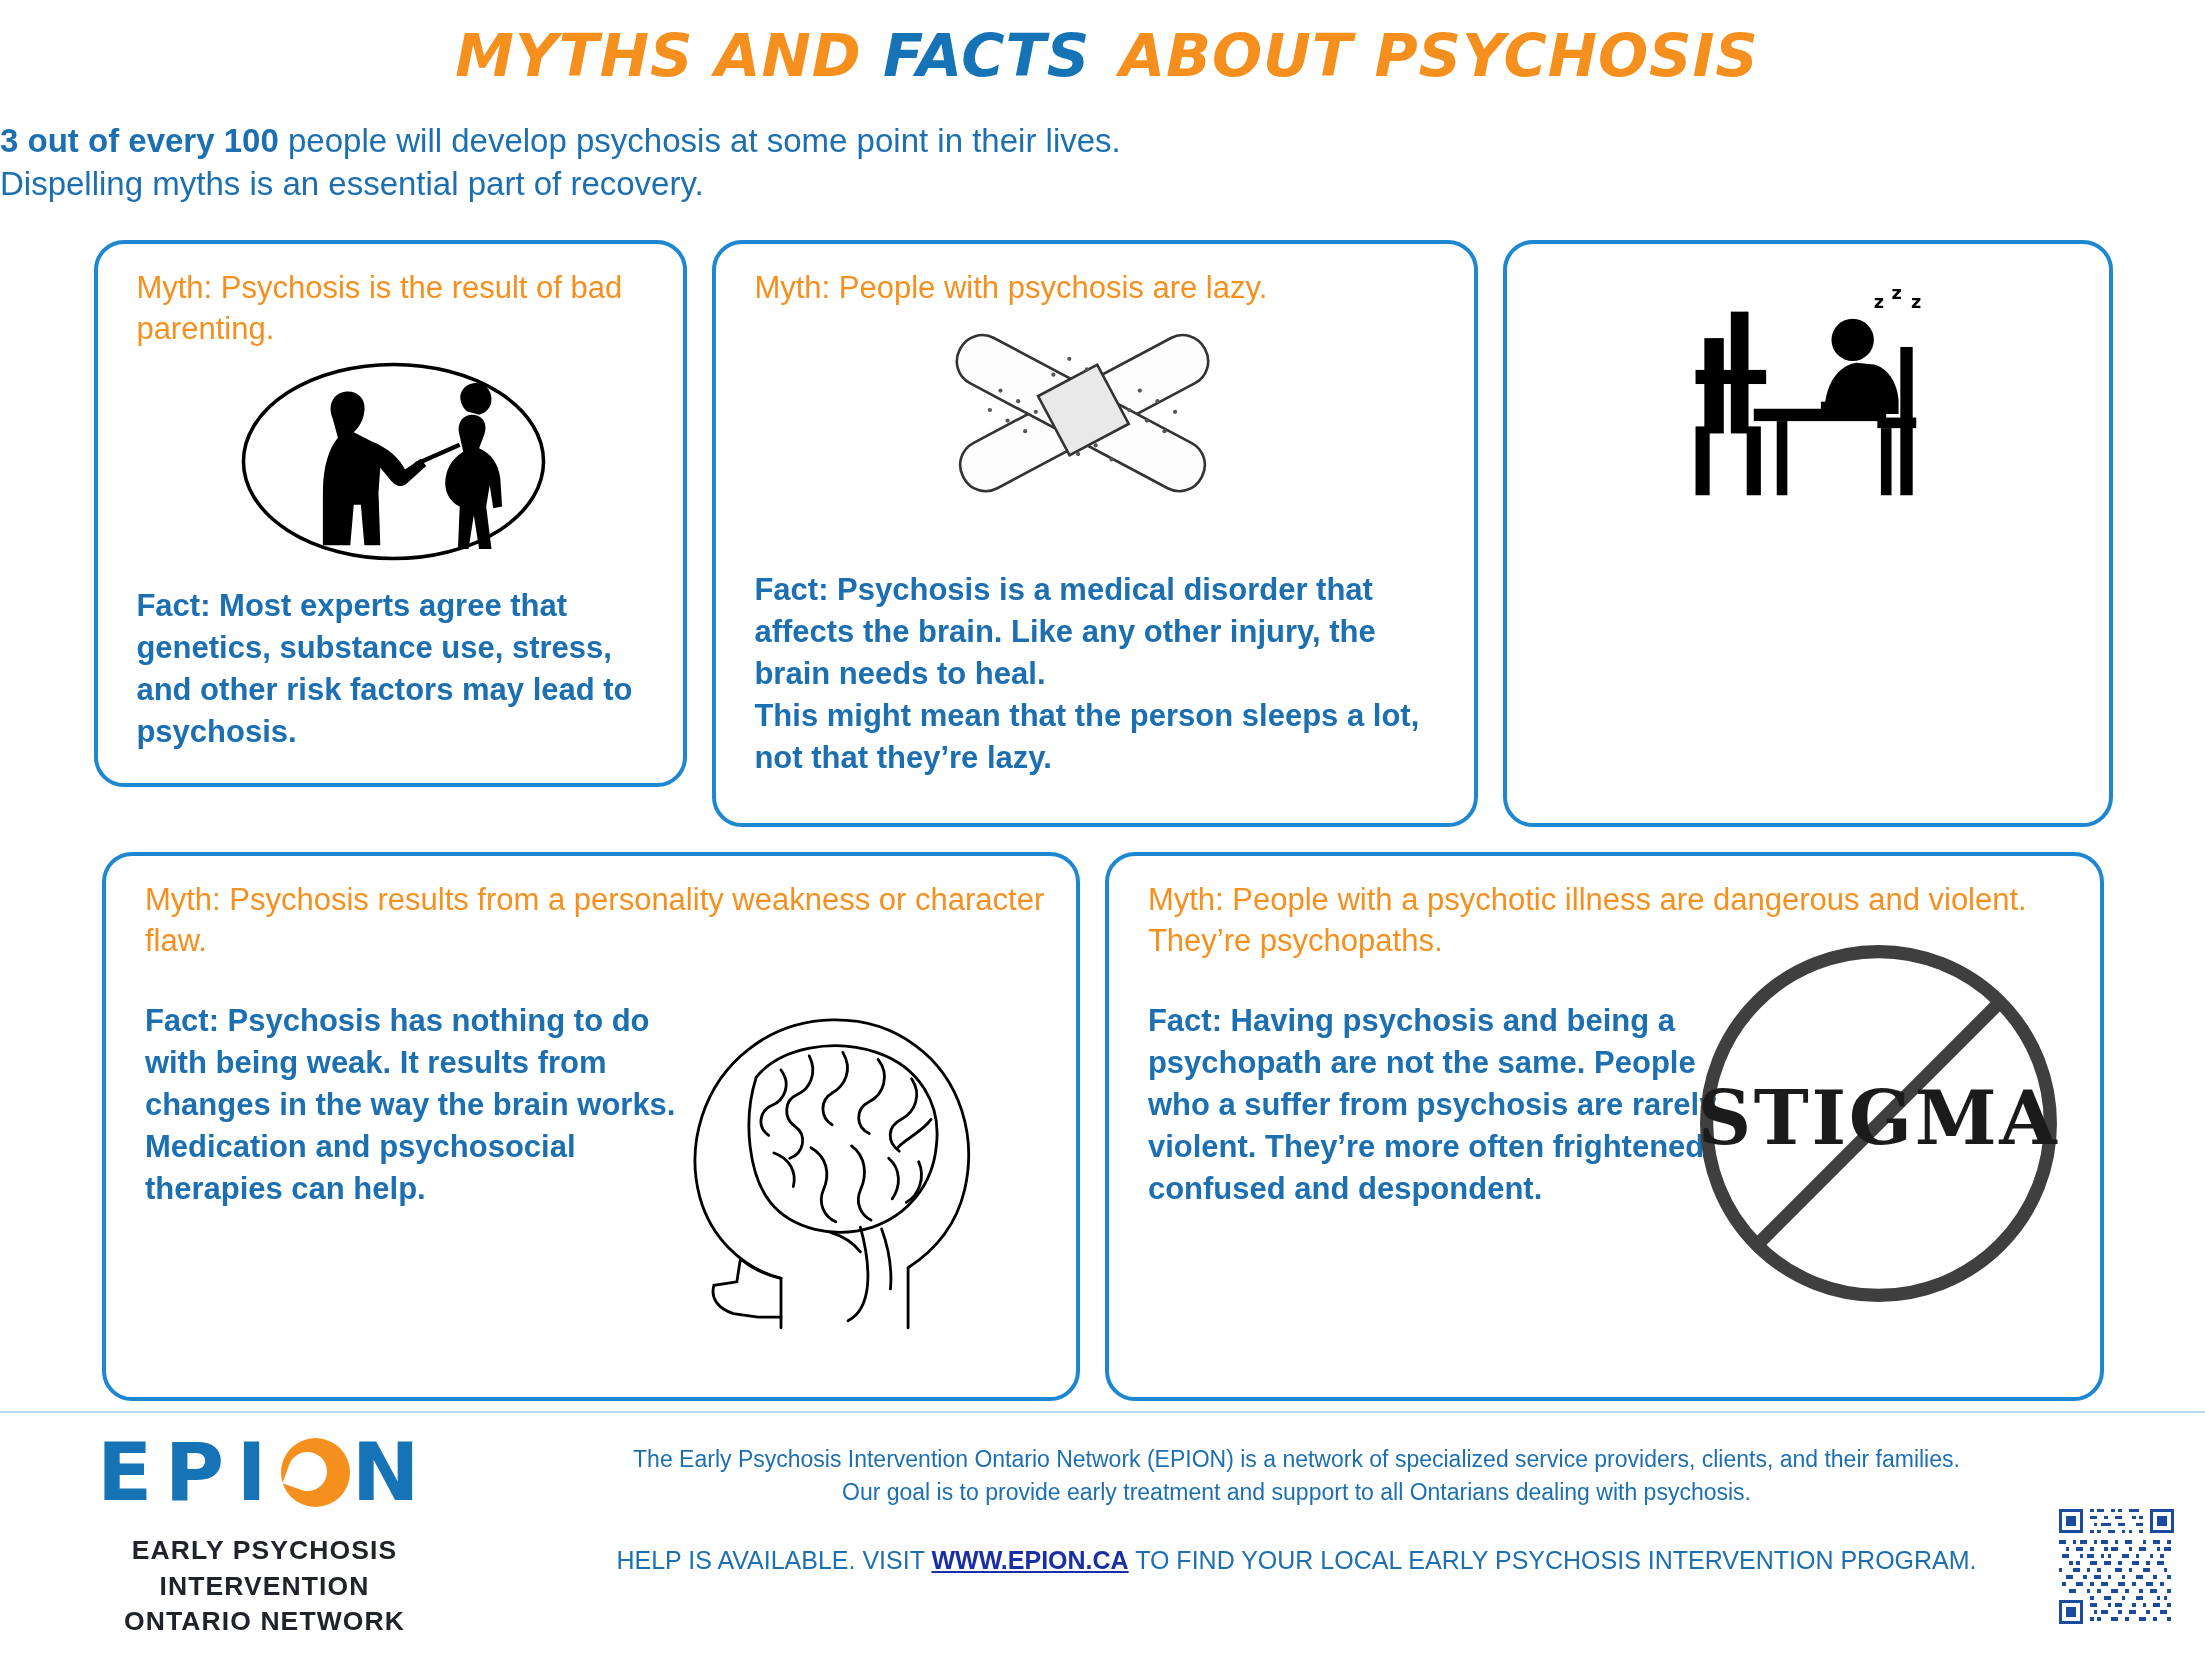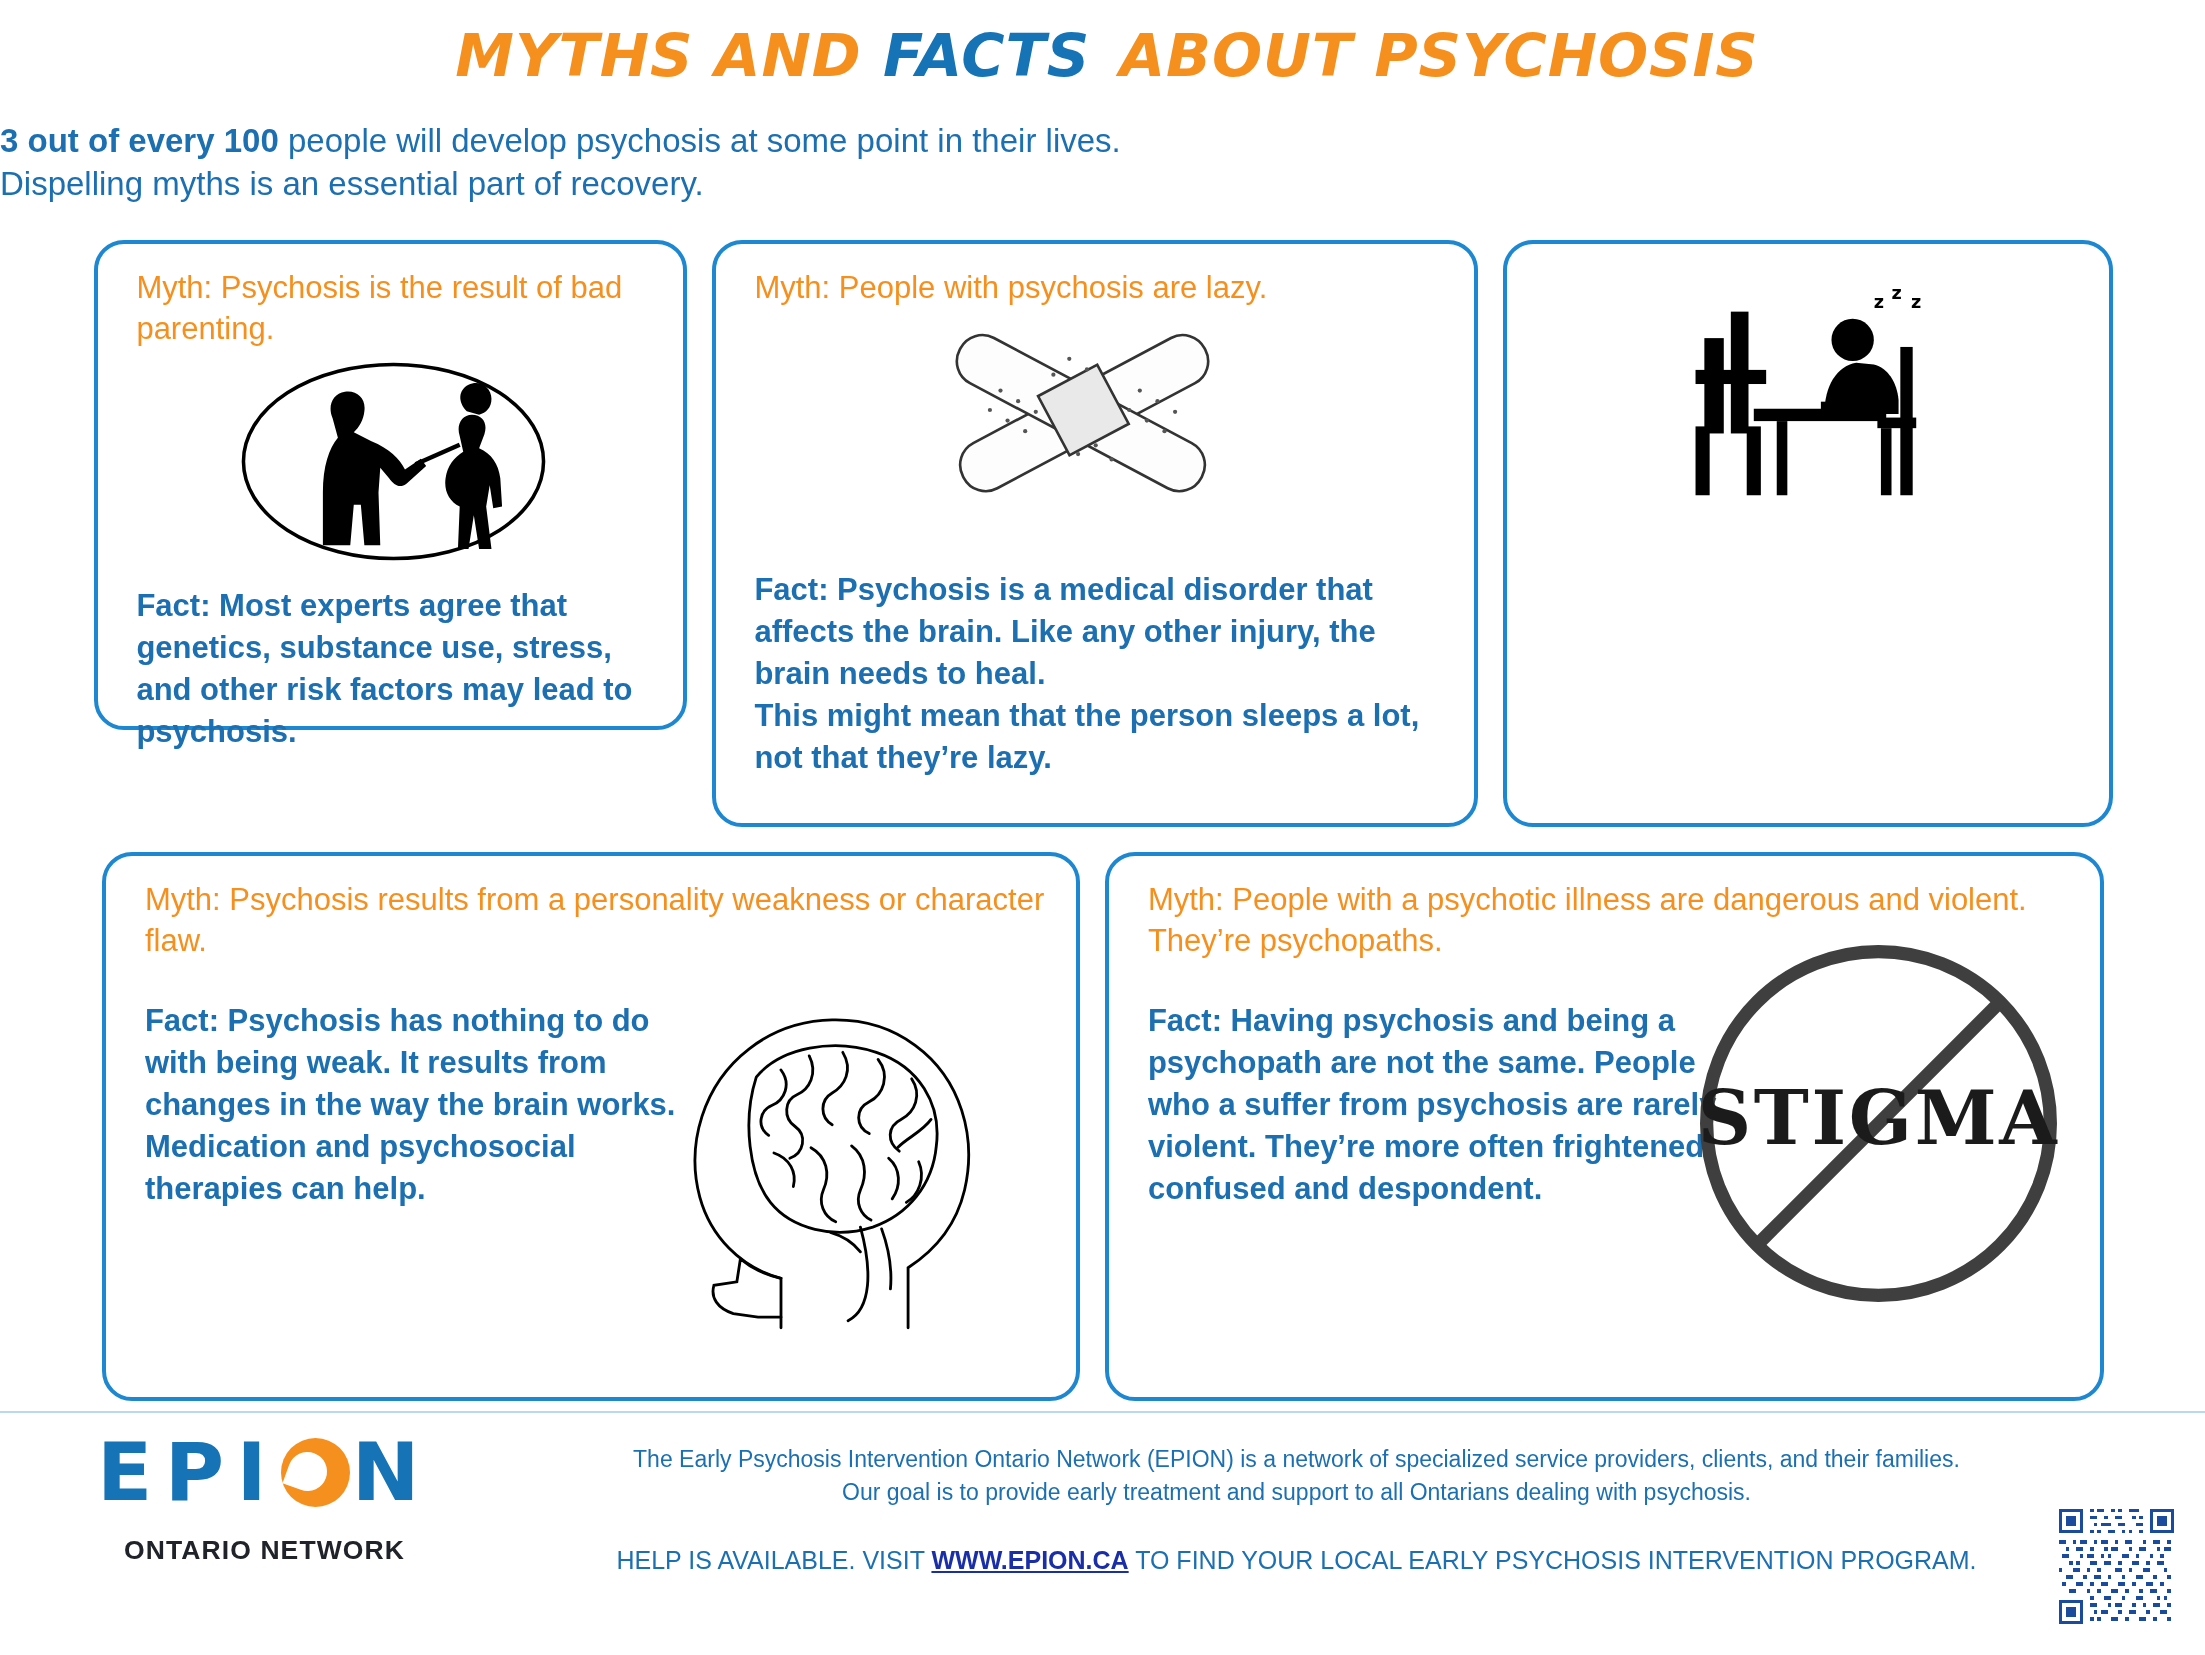--- a/index.html
+++ b/index.html
@@ -60,21 +60,21 @@
   .row-top { margin-top: 34px; }
   .row-bottom { margin-top: 25px; }
 
   .card {
     border: 4.4px solid #1e87d1;
     border-radius: 30px;
     box-sizing: border-box;
     position: relative;
     padding: 23px 26.5px 21px 26.5px;
   }
-  .card-1 { width: 593px; height: 490px; }
+  .card-1 { width: 593px; height: 547px; }
   .card-2 { width: 766px; height: 587px; }
   .card-3 { width: 610px; height: 587px; }
   .card-4 { width: 978px; height: 549px; }
   .card-5 { width: 999px; height: 549px; }
 
   .myth {
     color: #f5901f;
     font-size: 31px;
     line-height: 1.33;
     margin: 0 0 5.3px 12.4px;
@@ -392,20 +392,21 @@
 
   </div>
 
   <div class="footer">
 
     <div class="logo-block">
       <div class="logo-word">
         <span>EPI</span><span class="logo-o"><span class="ring"></span><span class="cut"></span></span><span>N</span>
       </div>
       <div class="logo-sub">
+        <div>EARLY PSYCHOSIS INTERVENTION</div>
         <div>ONTARIO NETWORK</div>
       </div>
     </div>
 
     <div class="footer-text">
       <div>The Early Psychosis Intervention Ontario Network (EPION) is a network of specialized service providers, clients, and their families.</div>
       <div>Our goal is to provide early treatment and support to all Ontarians dealing with psychosis.</div>
       <div class="footer-help">
         <span>HELP IS AVAILABLE. VISIT </span><span class="lnk">WWW.EPION.CA</span><span> TO FIND YOUR LOCAL EARLY PSYCHOSIS INTERVENTION PROGRAM.</span>
       </div>

